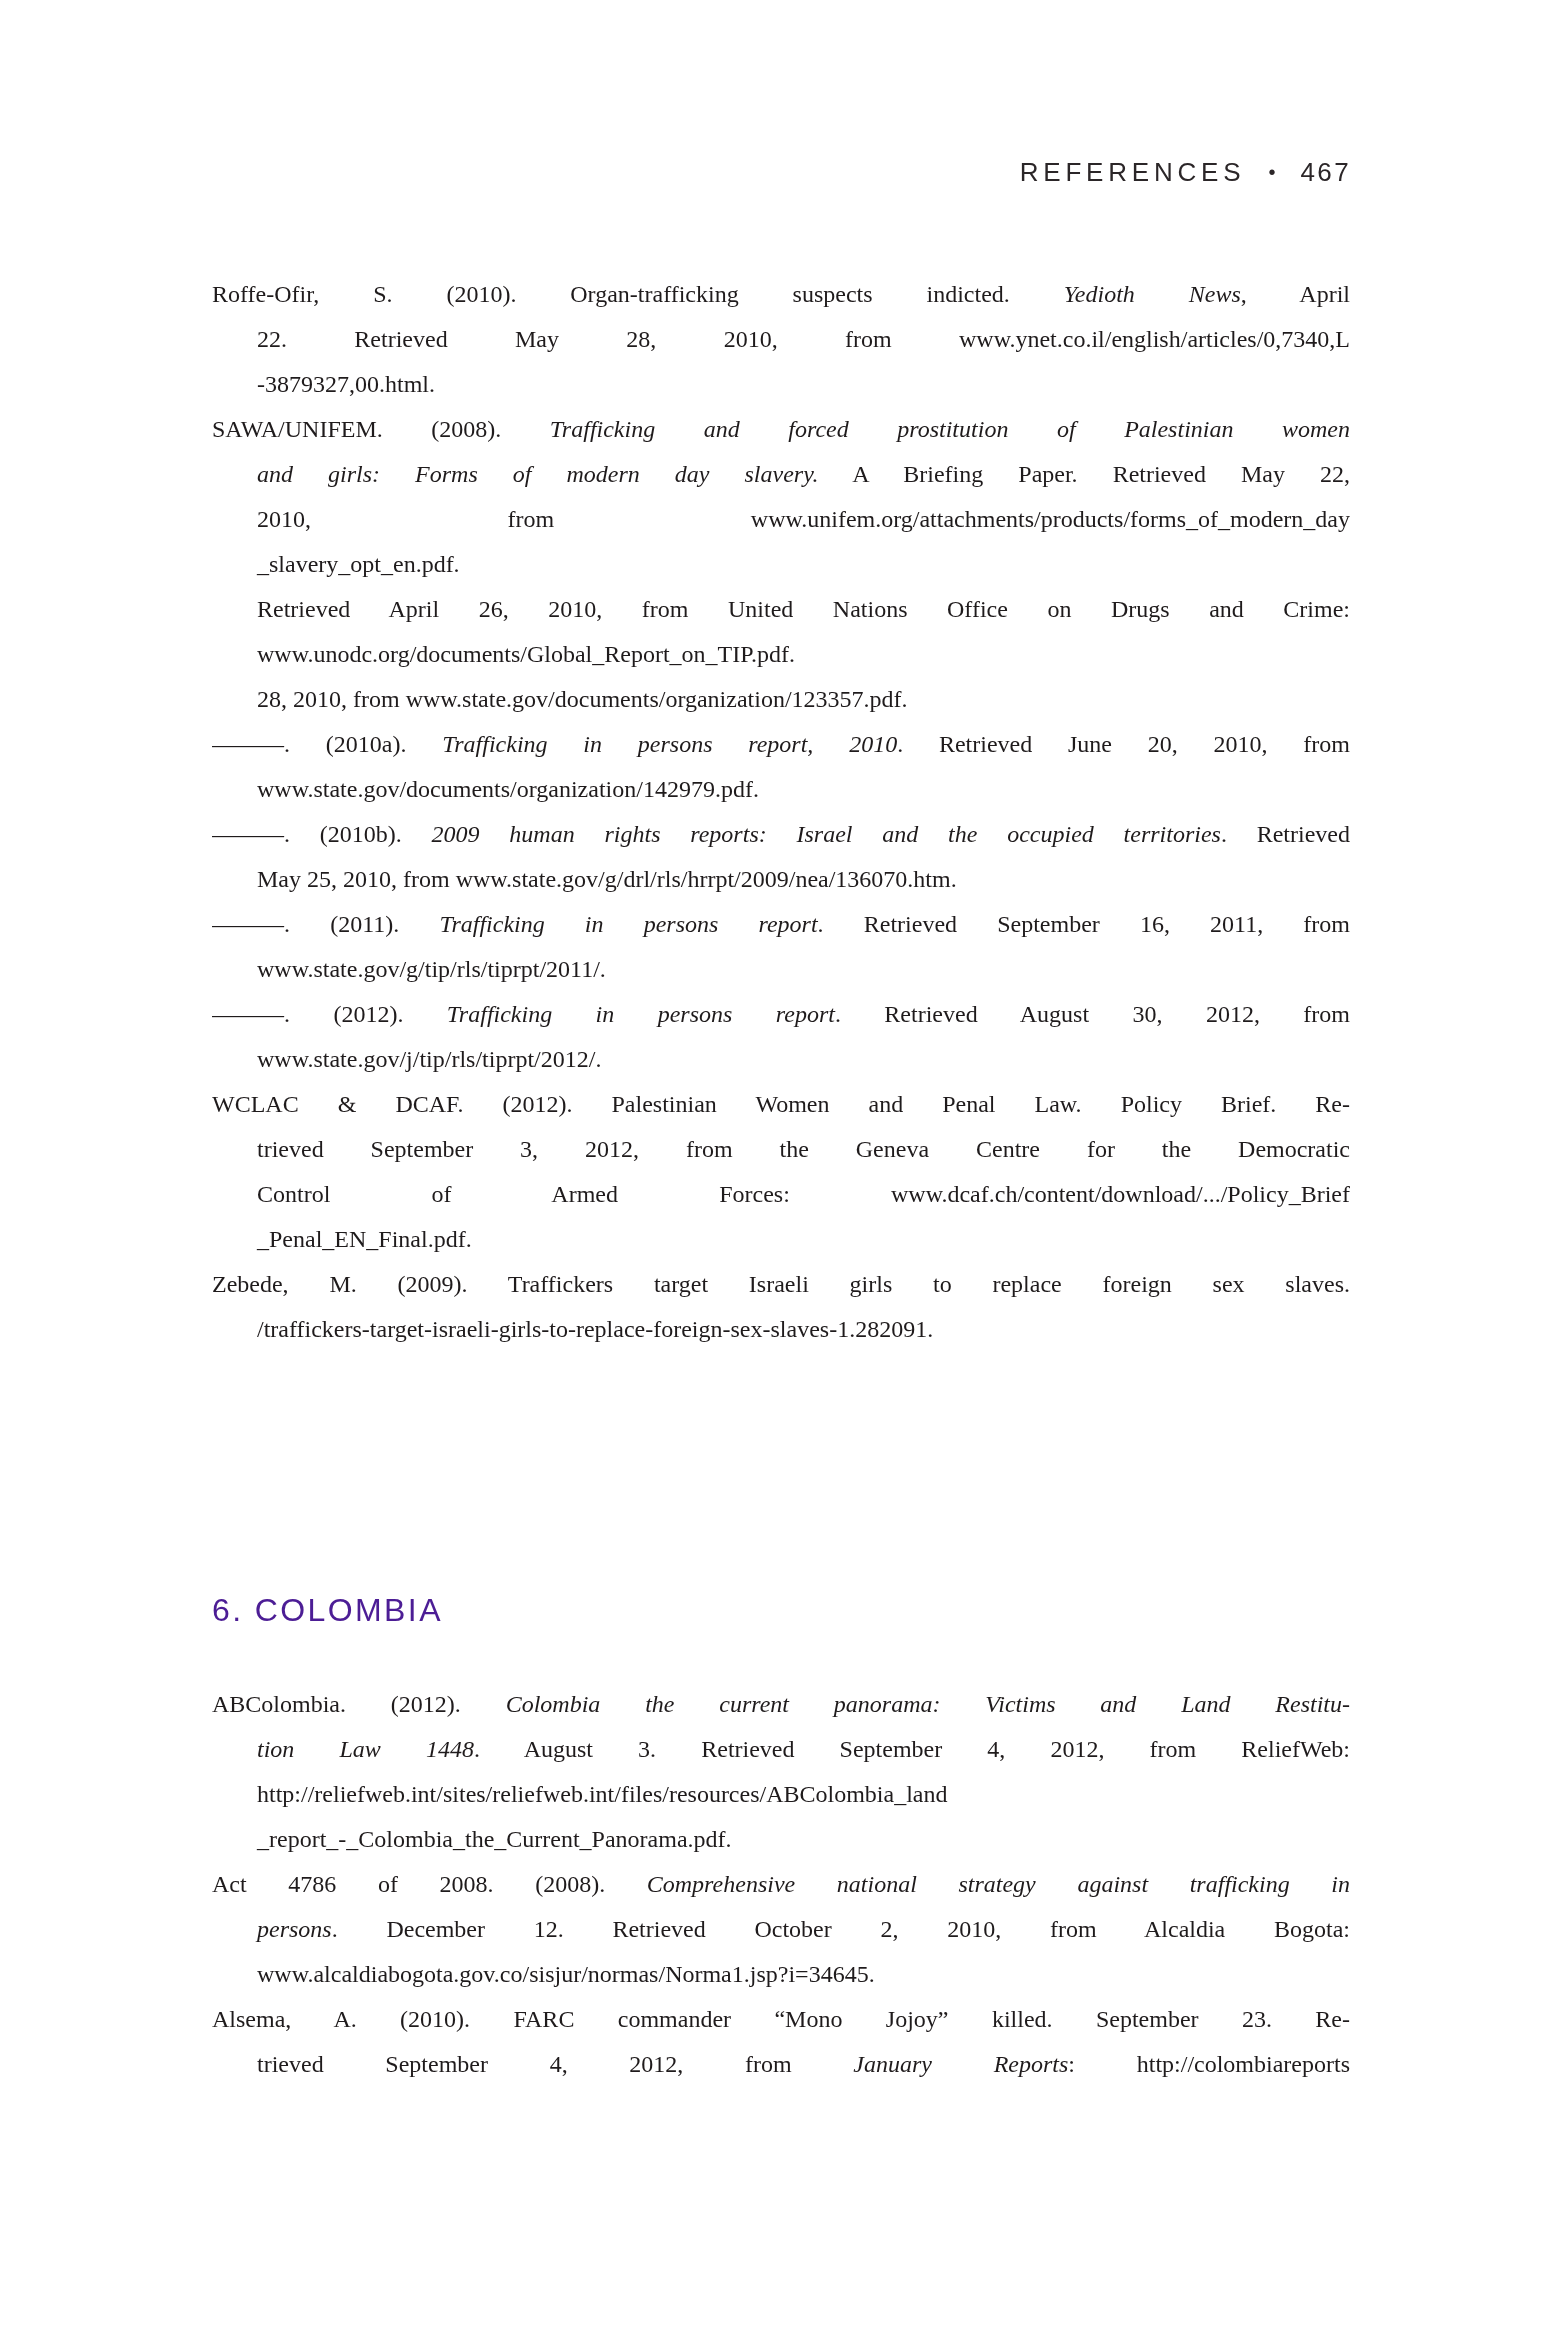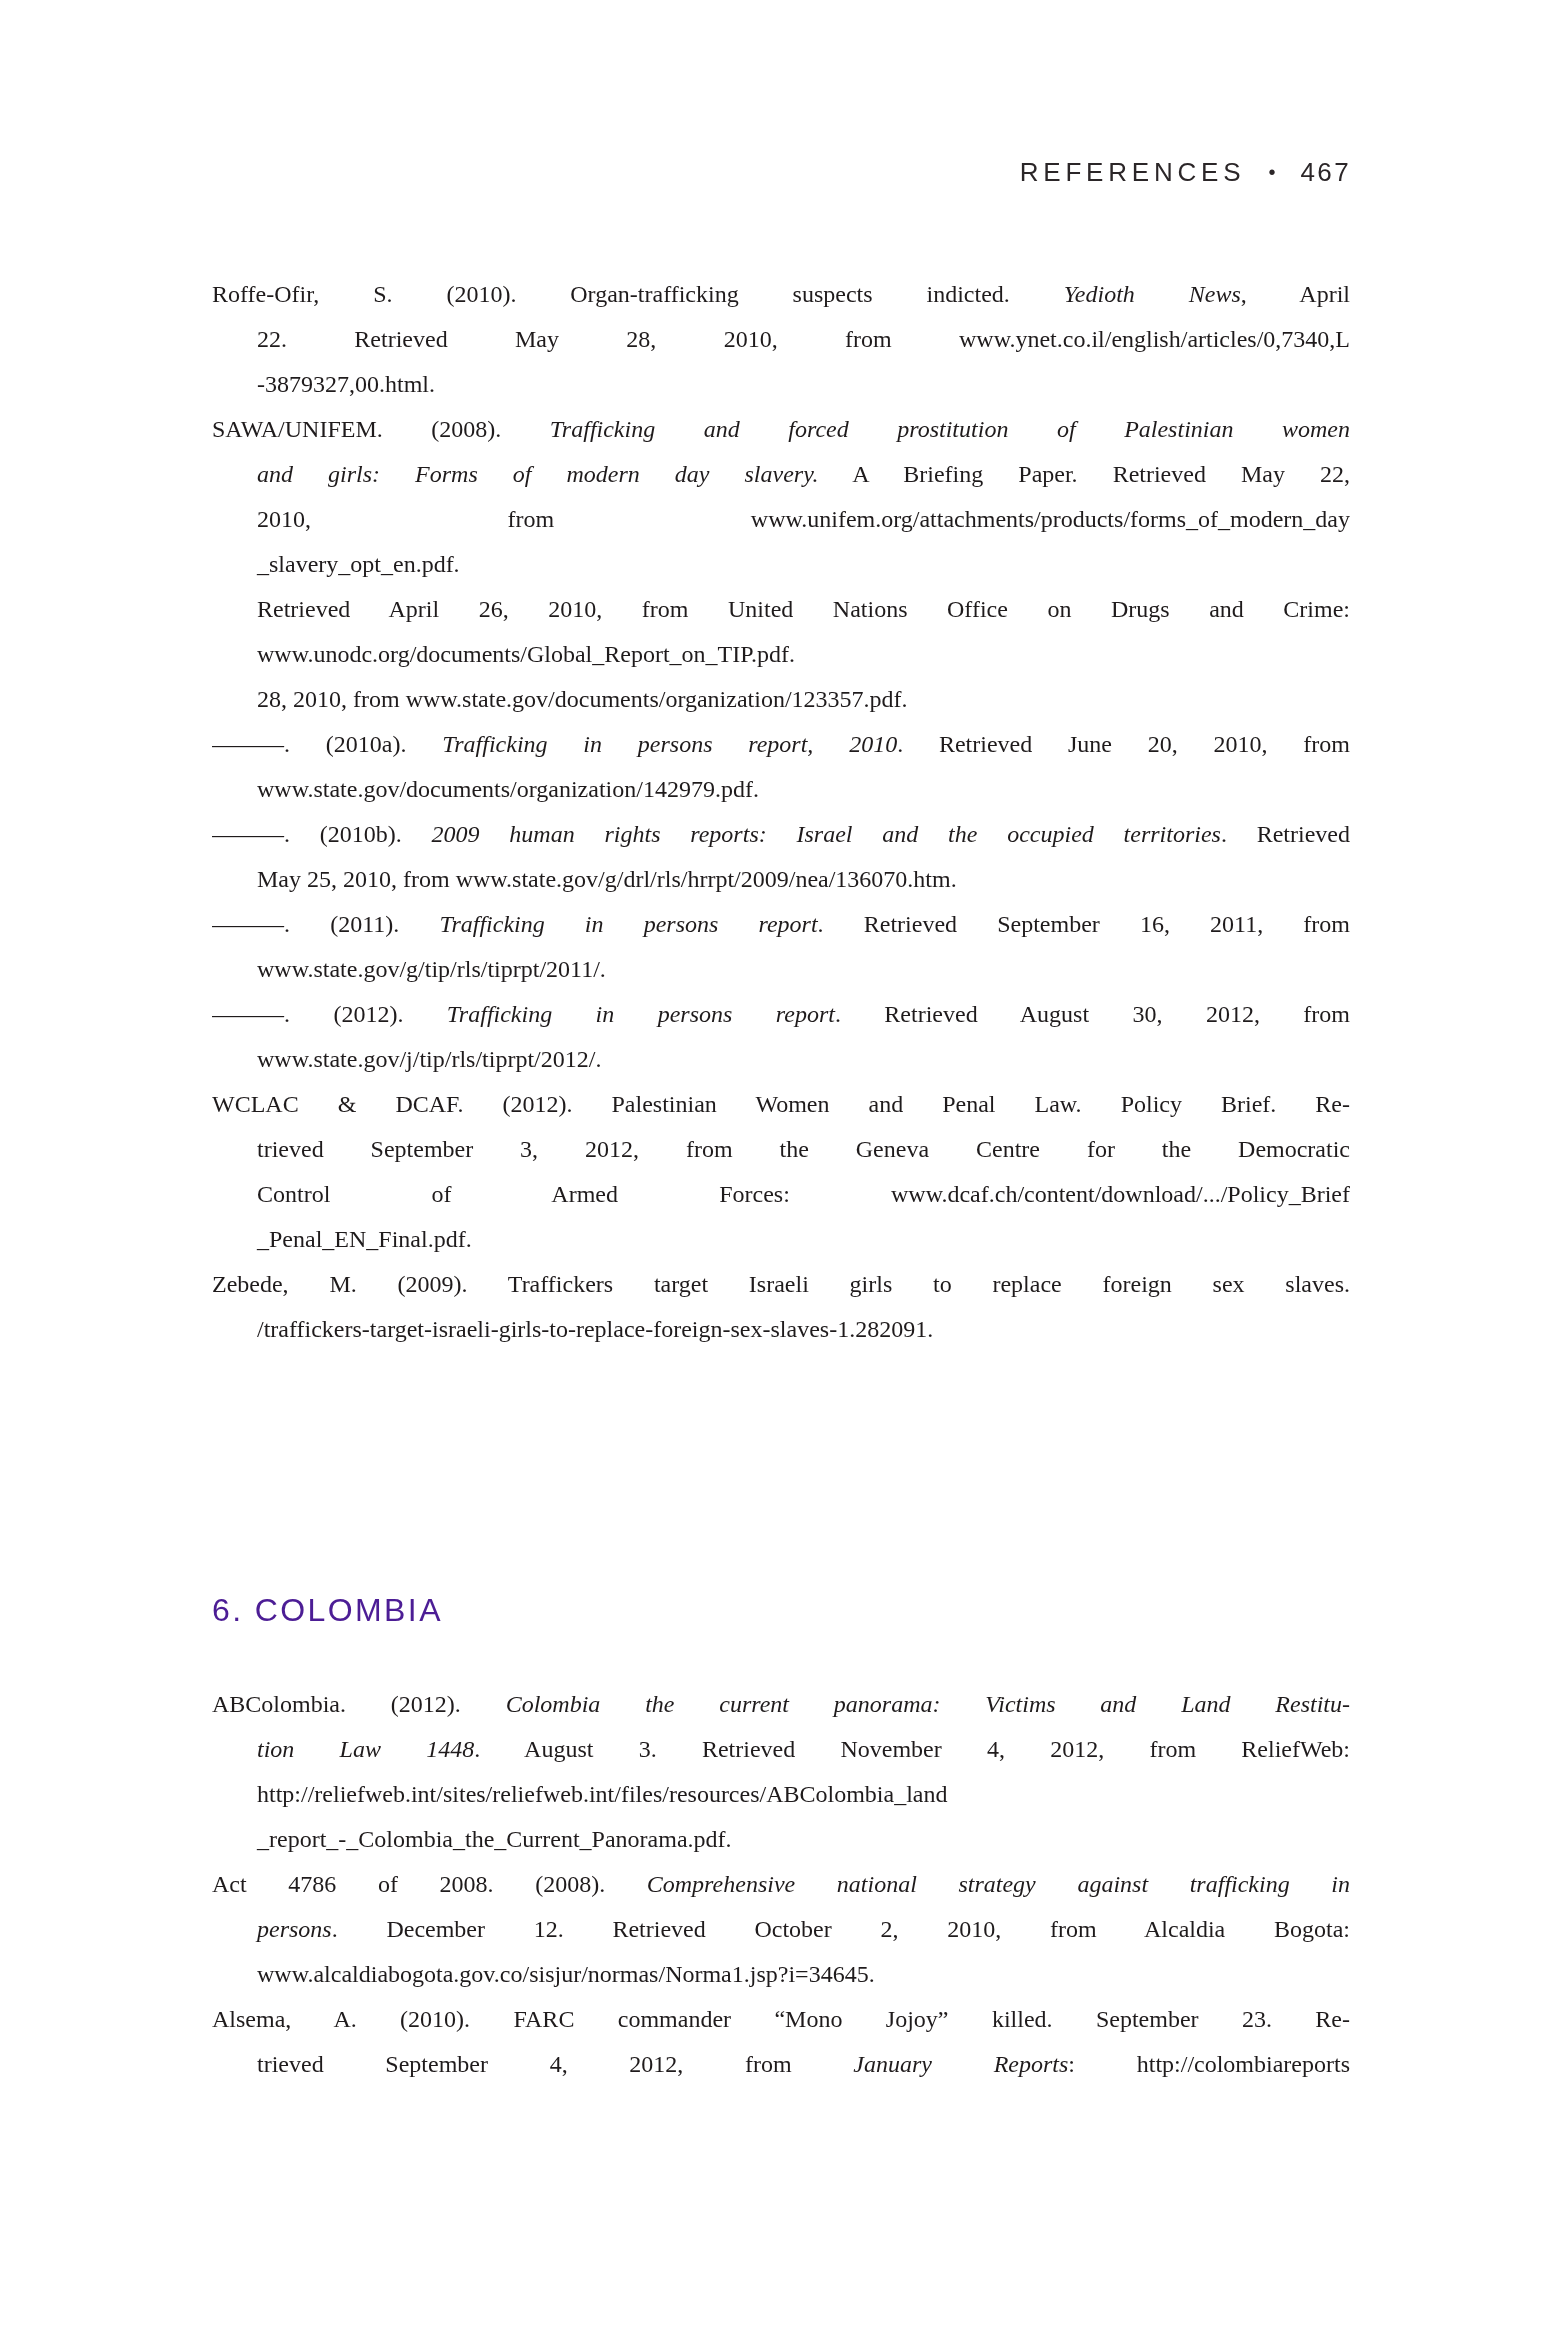--- a/index.html
+++ b/index.html
@@ -127,21 +127,21 @@
         <div class="line j"><span>Zebede, M. (2009). Traffickers target Israeli girls to replace foreign sex slaves.</span></div>
         <div class="line ind"><span>/traffickers-target-israeli-girls-to-replace-foreign-sex-slaves-1.282091.</span></div>
       </div>
     </div>
 
   <div class="section-heading">6. COLOMBIA</div>
 
   <div class="refs" id="refs2">
       <div>
         <div class="line j"><span>ABColombia. (2012). </span><em>Colombia the current panorama: Victims and Land Restitu-</em></div>
-        <div class="line ind j"><em>tion Law 1448</em><span>. August 3. Retrieved November 4, 2012, from ReliefWeb:</span></div>
+        <div class="line ind j"><em>tion Law 1448</em><span>. August 3. Retrieved September 4, 2012, from ReliefWeb:</span></div>
         <div class="line ind j"><span>http://reliefweb.int/sites/reliefweb.int/files/resources/ABColombia_land</span></div>
         <div class="line ind"><span>_report_-_Colombia_the_Current_Panorama.pdf.</span></div>
       </div>
       <div>
         <div class="line j"><span>Act 4786 of 2008. (2008). </span><em>Comprehensive national strategy against trafficking in</em></div>
         <div class="line ind j"><em>persons</em><span>. December 12. Retrieved October 2, 2010, from Alcaldia Bogota:</span></div>
         <div class="line ind"><span>www.alcaldiabogota.gov.co/sisjur/normas/Norma1.jsp?i=34645.</span></div>
       </div>
       <div>
         <div class="line j"><span>Alsema, A. (2010). FARC commander “Mono Jojoy” killed. September 23. Re-</span></div>

